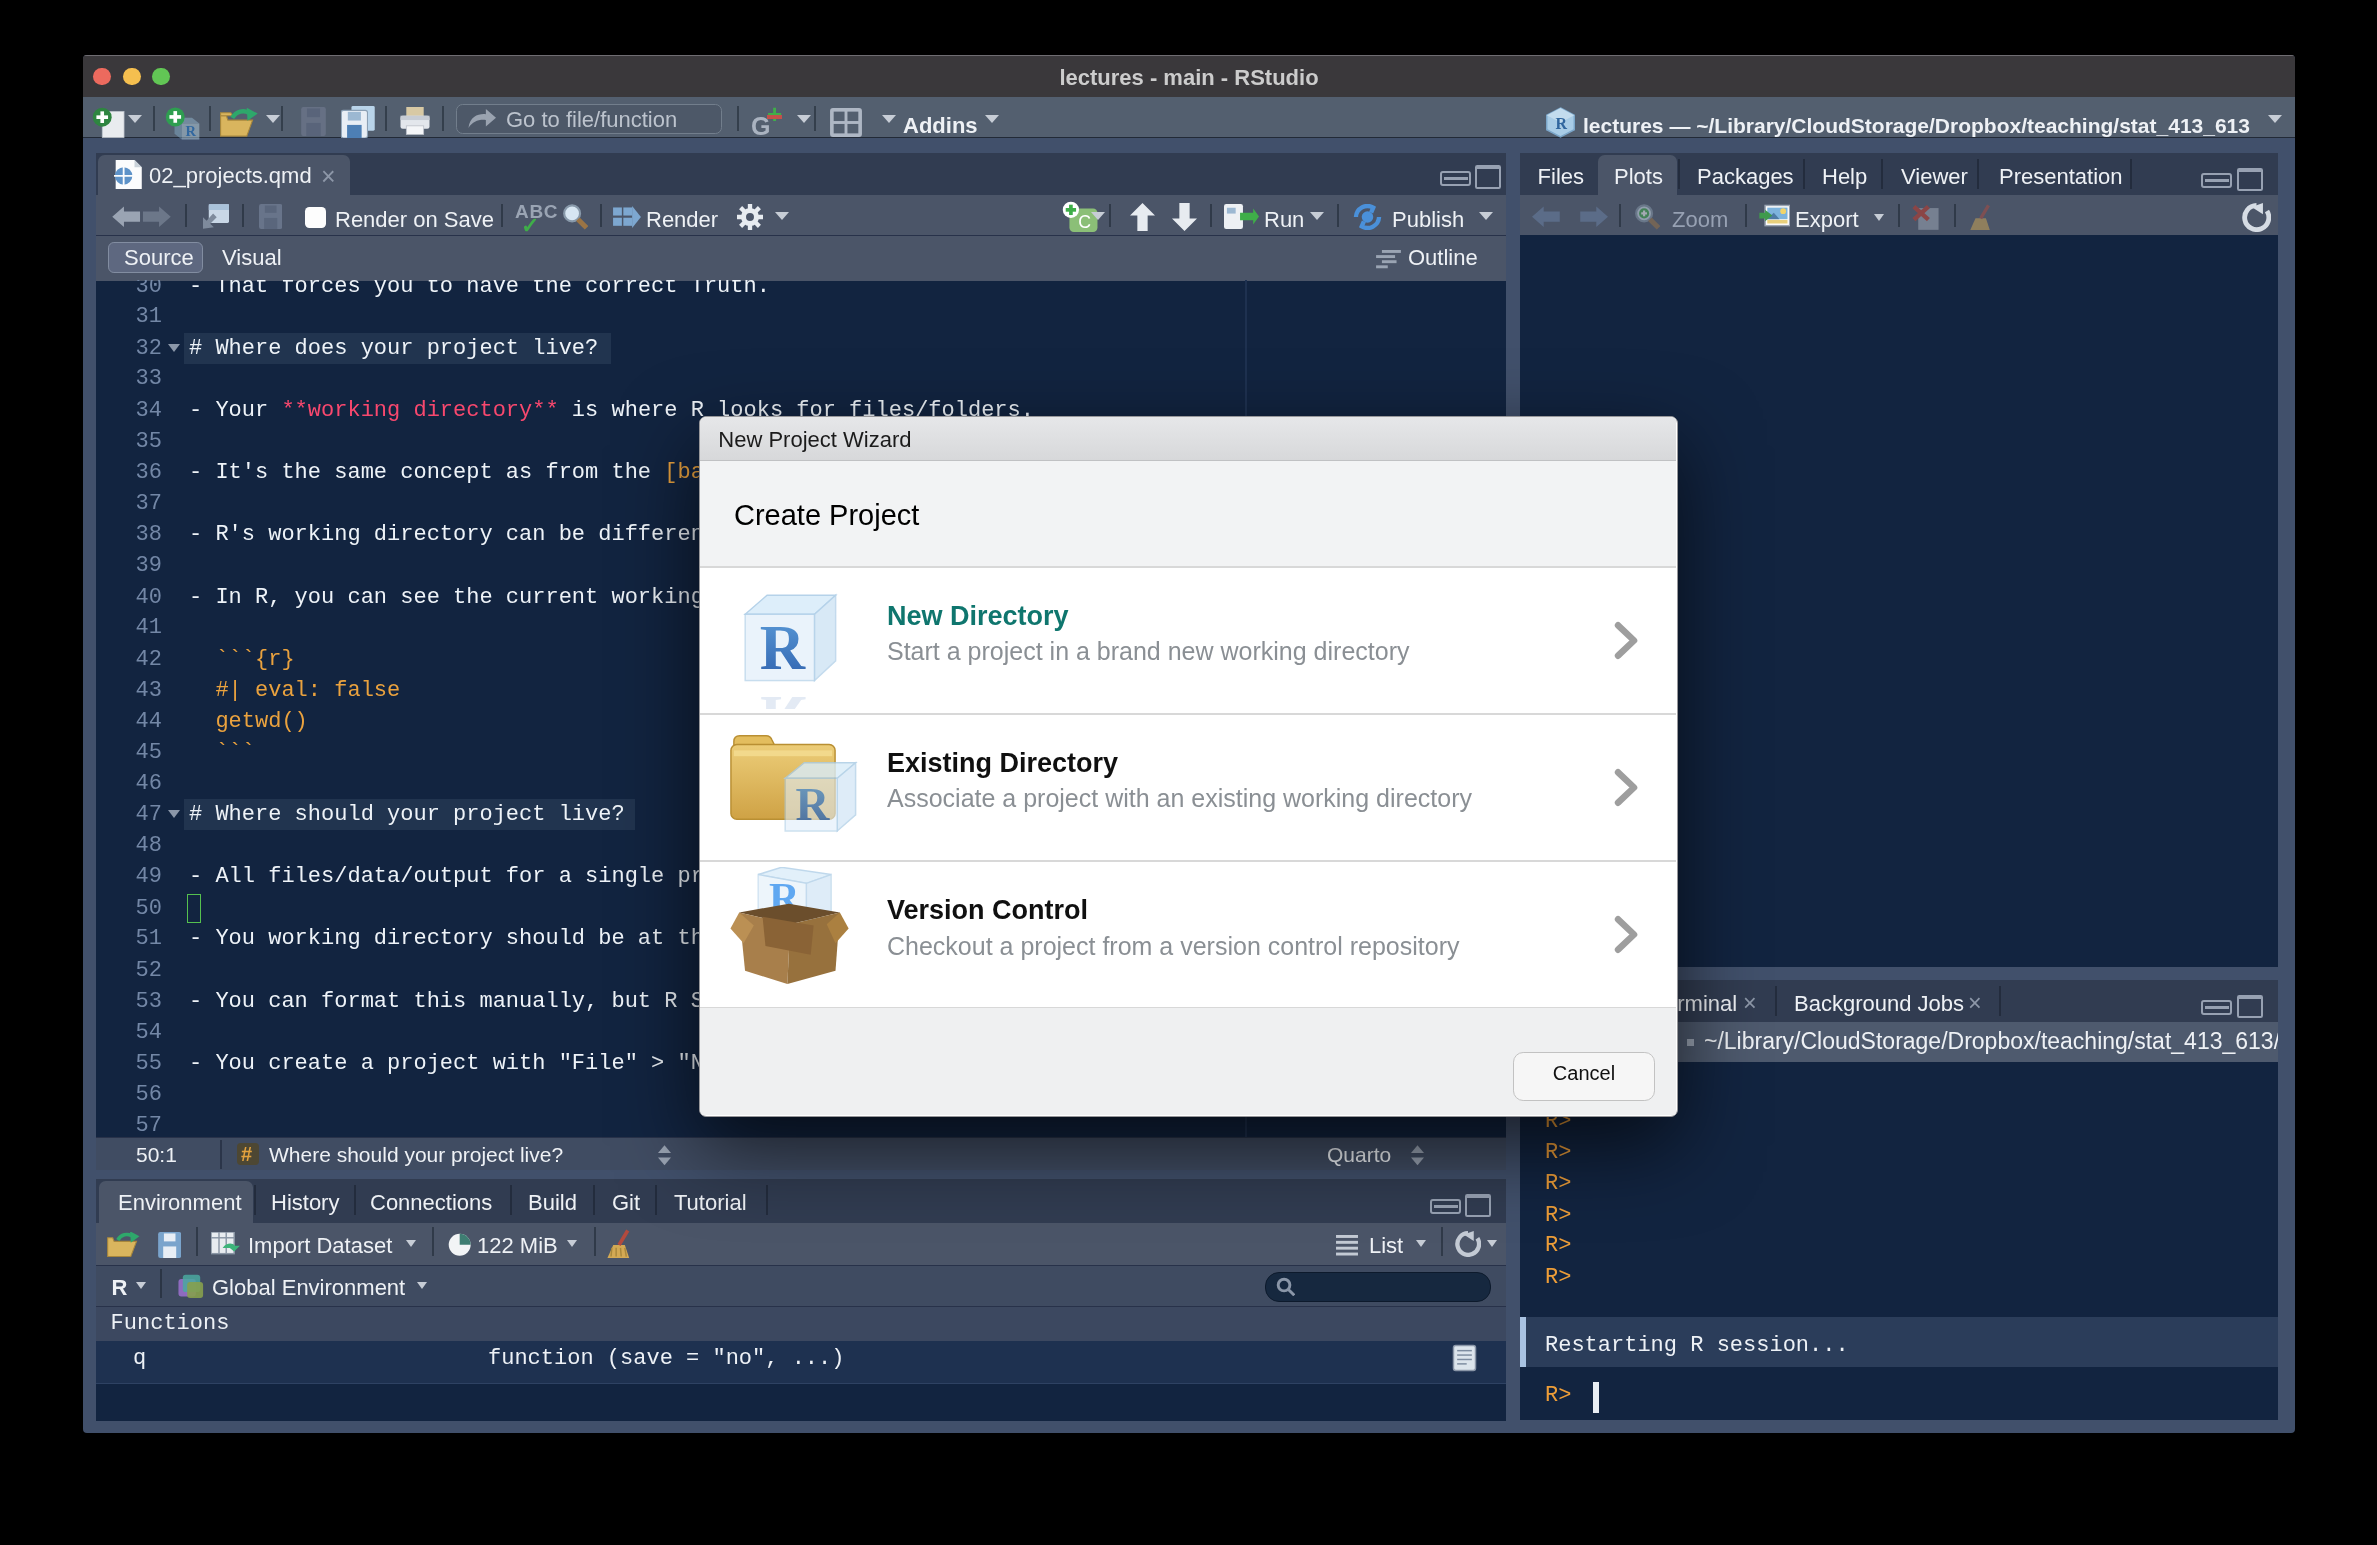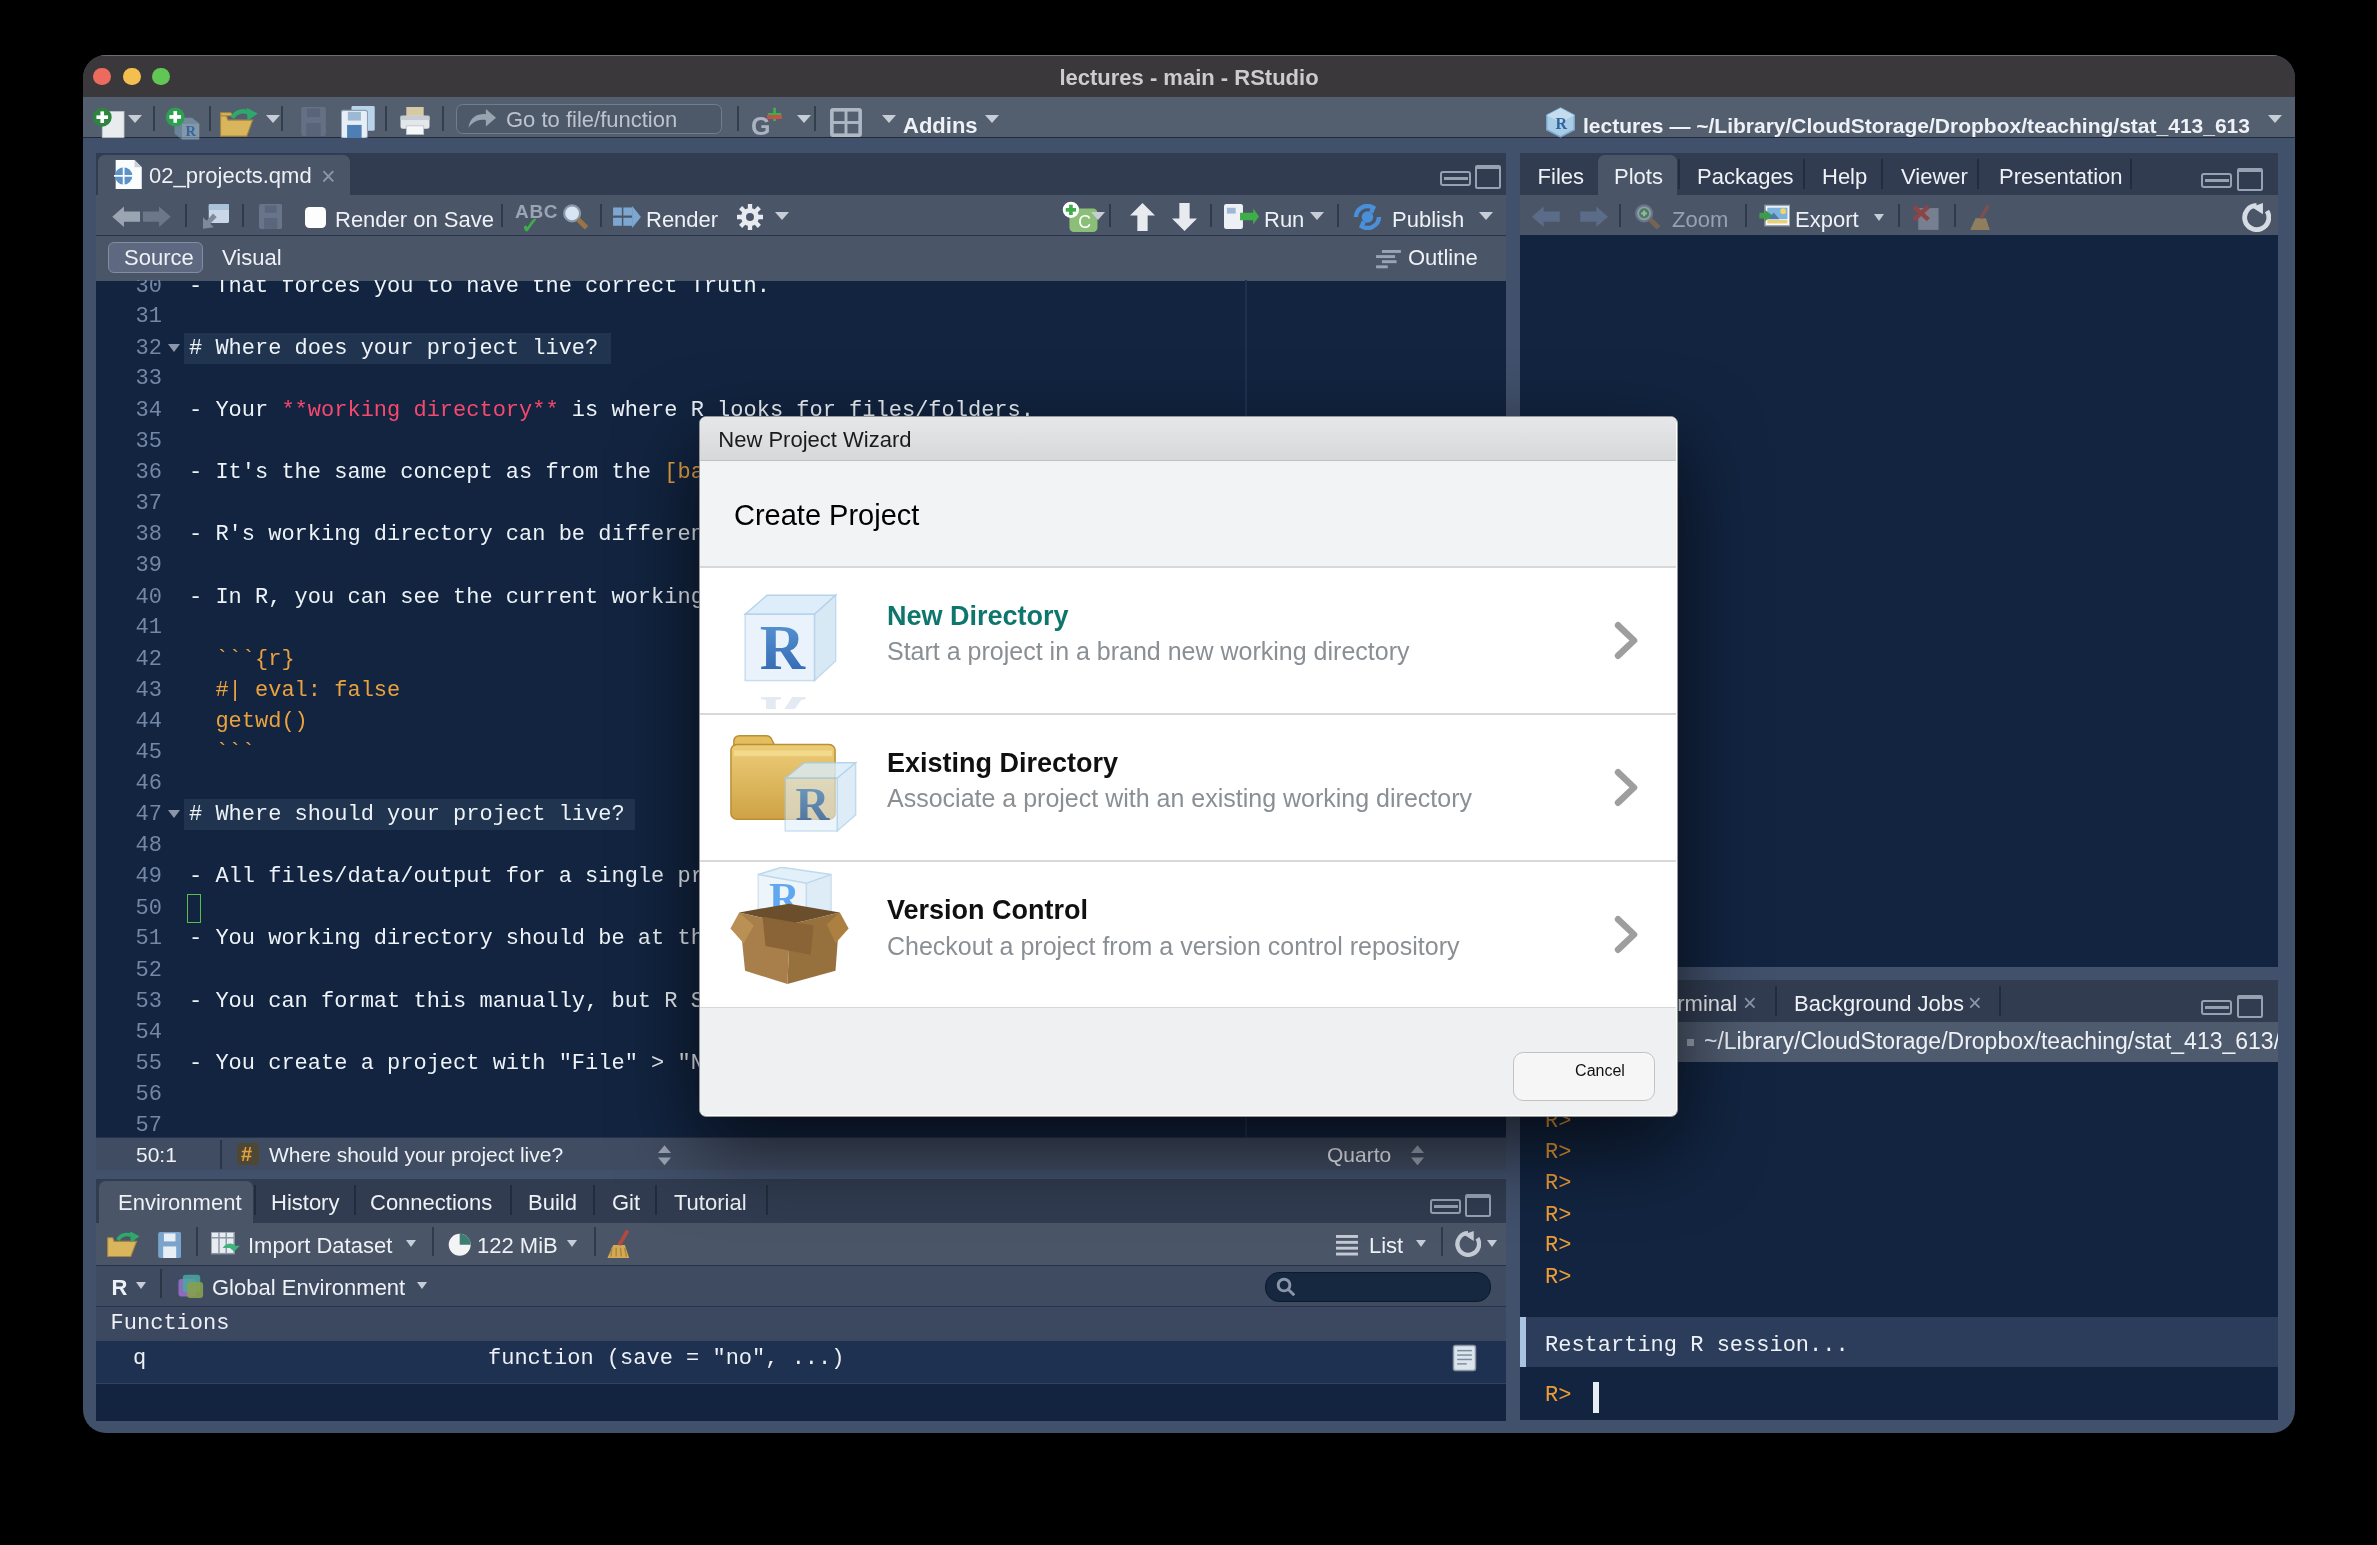--- a/index.html
+++ b/index.html
@@ -1,20 +1,20 @@
 <!DOCTYPE html>
 <html style="font-size:11.7px"><head>
 <meta charset="utf-8">
 <style>
   html,body{margin:0;padding:0;}
   body{width:2377px;height:1546px;background:#000;overflow:hidden;position:relative;
        font-family:"Liberation Sans", sans-serif;}
   .a{position:absolute;}
   .mono{font-family:"Liberation Mono", monospace;}
-  #win{left:83px;top:55px;width:2212px;height:1378px;background:#41506b;border-radius:23px;overflow:hidden;}
+  #win{left:83px;top:55px;width:2212px;height:1378px;background:#41506b;border-radius:4px;overflow:hidden;}
   #titlebar{left:0;top:0;width:2212px;height:42px;background:#3a383b;border-top:0.7px solid #6f6d72;}
   .dot{width:17.6px;height:17.6px;border-radius:50%;top:11.7px;}
   #title{left:0;top:0;width:2212px;height:42px;line-height:43px;text-align:center;color:#ccc;font-size:22px;font-weight:bold;}
   #toolbar{left:0;top:42px;width:2212px;height:40px;background:#535f6f;border-bottom:1.5px solid #222a37;}
   .tsep{top:8.8px;width:2.2px;height:25px;background:#1c2430;opacity:.55;}
   .car{width:0;height:0;border-left:7.3px solid transparent;border-right:7.3px solid transparent;border-top:8.8px solid #c7cdd6;}
   .car.sm{border-left-width:5.9px;border-right-width:5.9px;border-top-width:7.3px;}
   .pane{background:#122440;overflow:hidden;}
   .strip{left:0;top:0;height:42px;background:#313c51;width:100%;}
   .ptool{background:#4b5568;}
@@ -587,15 +587,15 @@
     <polygon points="152,62 164,84 146,104 134,78" fill="#ab8040"></polygon>
     <polygon points="46,68 116,80 112,120 50,108" fill="#8a6336"></polygon>
   </svg>
   <div class="a" style="left:187px;top:478px;font-size:27px;font-weight:bold;color:#101010;">Version Control</div>
   <div class="a" style="left:187px;top:515px;font-size:25px;color:#8a8f94;">Checkout a project from a version control repository</div>
   <svg class="a" style="left:913px;top:497px;" width="29" height="41" viewBox="0 0 40 56">
     <polyline points="7,7 29,28 7,49" stroke="#9e9e9e" stroke-width="9" fill="none" stroke-linecap="round" stroke-linejoin="round"></polyline>
   </svg>
 
   <div class="a" style="left:813px;top:635px;width:142px;height:49px;background:#f6f6f6;border:1.5px solid #c2c2c2;border-radius:10.2px;box-sizing:border-box;"></div>
-  <div class="a" style="left:813px;top:645px;width:142px;text-align:center;font-size:16px;color:#101010;padding-left:16px;">Cancel</div>
+  <div class="a" style="left:813px;top:645px;width:142px;text-align:center;font-size:20px;color:#101010;">Cancel</div>
 </div>
 
 
 </body></html>

